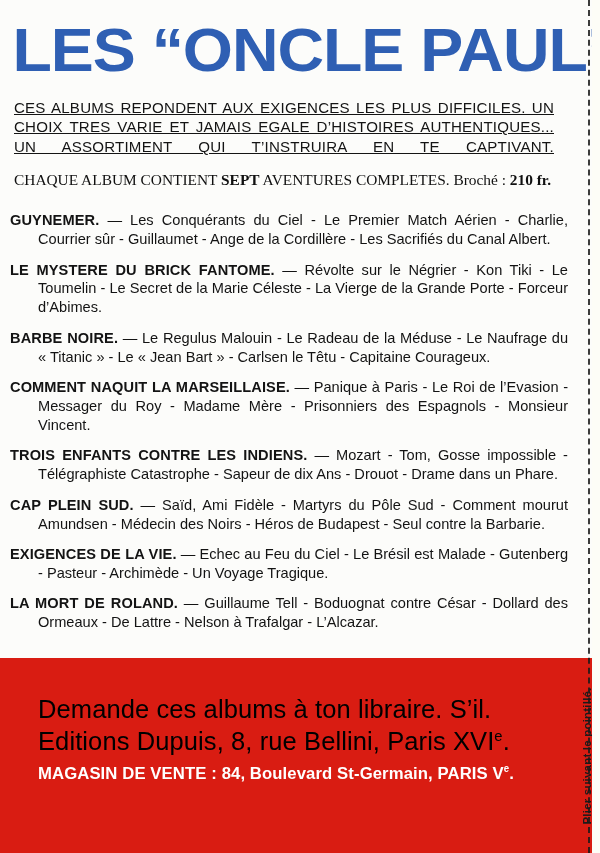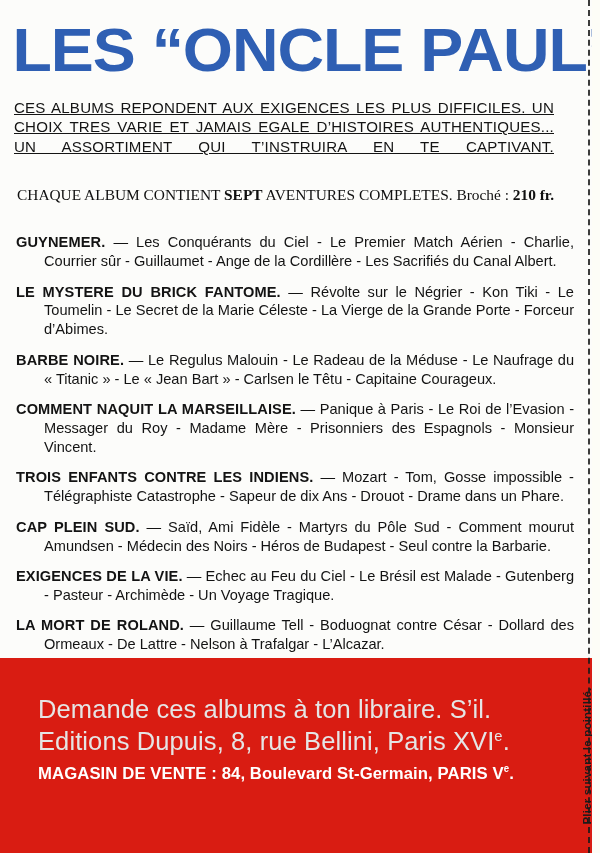--- a/index.html
+++ b/index.html
@@ -77,34 +77,34 @@
     color: #141414;
     text-align: justify;
     text-align-last: justify;
     width: 562px;
     box-sizing: border-box;
     text-decoration: underline;
   }
 
   
   #price-line {
-    margin: 15px;
-    padding: 15px 0 0 2px;
+    margin: 0;
+    padding: 15px 0 0 14px;
     font-family: "Liberation Serif", serif;
     font-size: 15.4px;
     line-height: 18px;
     color: #101010;
     white-space: nowrap;
   }
   #price-line b { font-weight: bold; }
 
   
   #albums {
-    margin: 0;
-    padding: 14px 10px 0 16px;
+    margin: 8px;
+    padding: 14px 10px 0 2px;
     list-style: none;
   }
   .album {
     margin: 0 0 11.5px 0;
     padding: 0 0 0 28px;
     text-indent: -28px;
     font-size: 14.6px;
     line-height: 18.9px;
     color: #131313;
     text-align: justify;
@@ -128,21 +128,21 @@
     background: #d91c12;
     overflow: hidden;
   }
   #footer-inner {
     position: absolute;
     left: 38px;
     top: 36px;
     width: 500px;
   }
   .footer-line {
-    color: #e5e5e5;
+    color: #000000;
     font-size: 25.5px;
     line-height: 31.5px;
     font-weight: normal;
     letter-spacing: .1px;
     white-space: nowrap;
   }
   #magasin {
     color: #ffffff;
     font-size: 17.4px;
     line-height: 26px;

